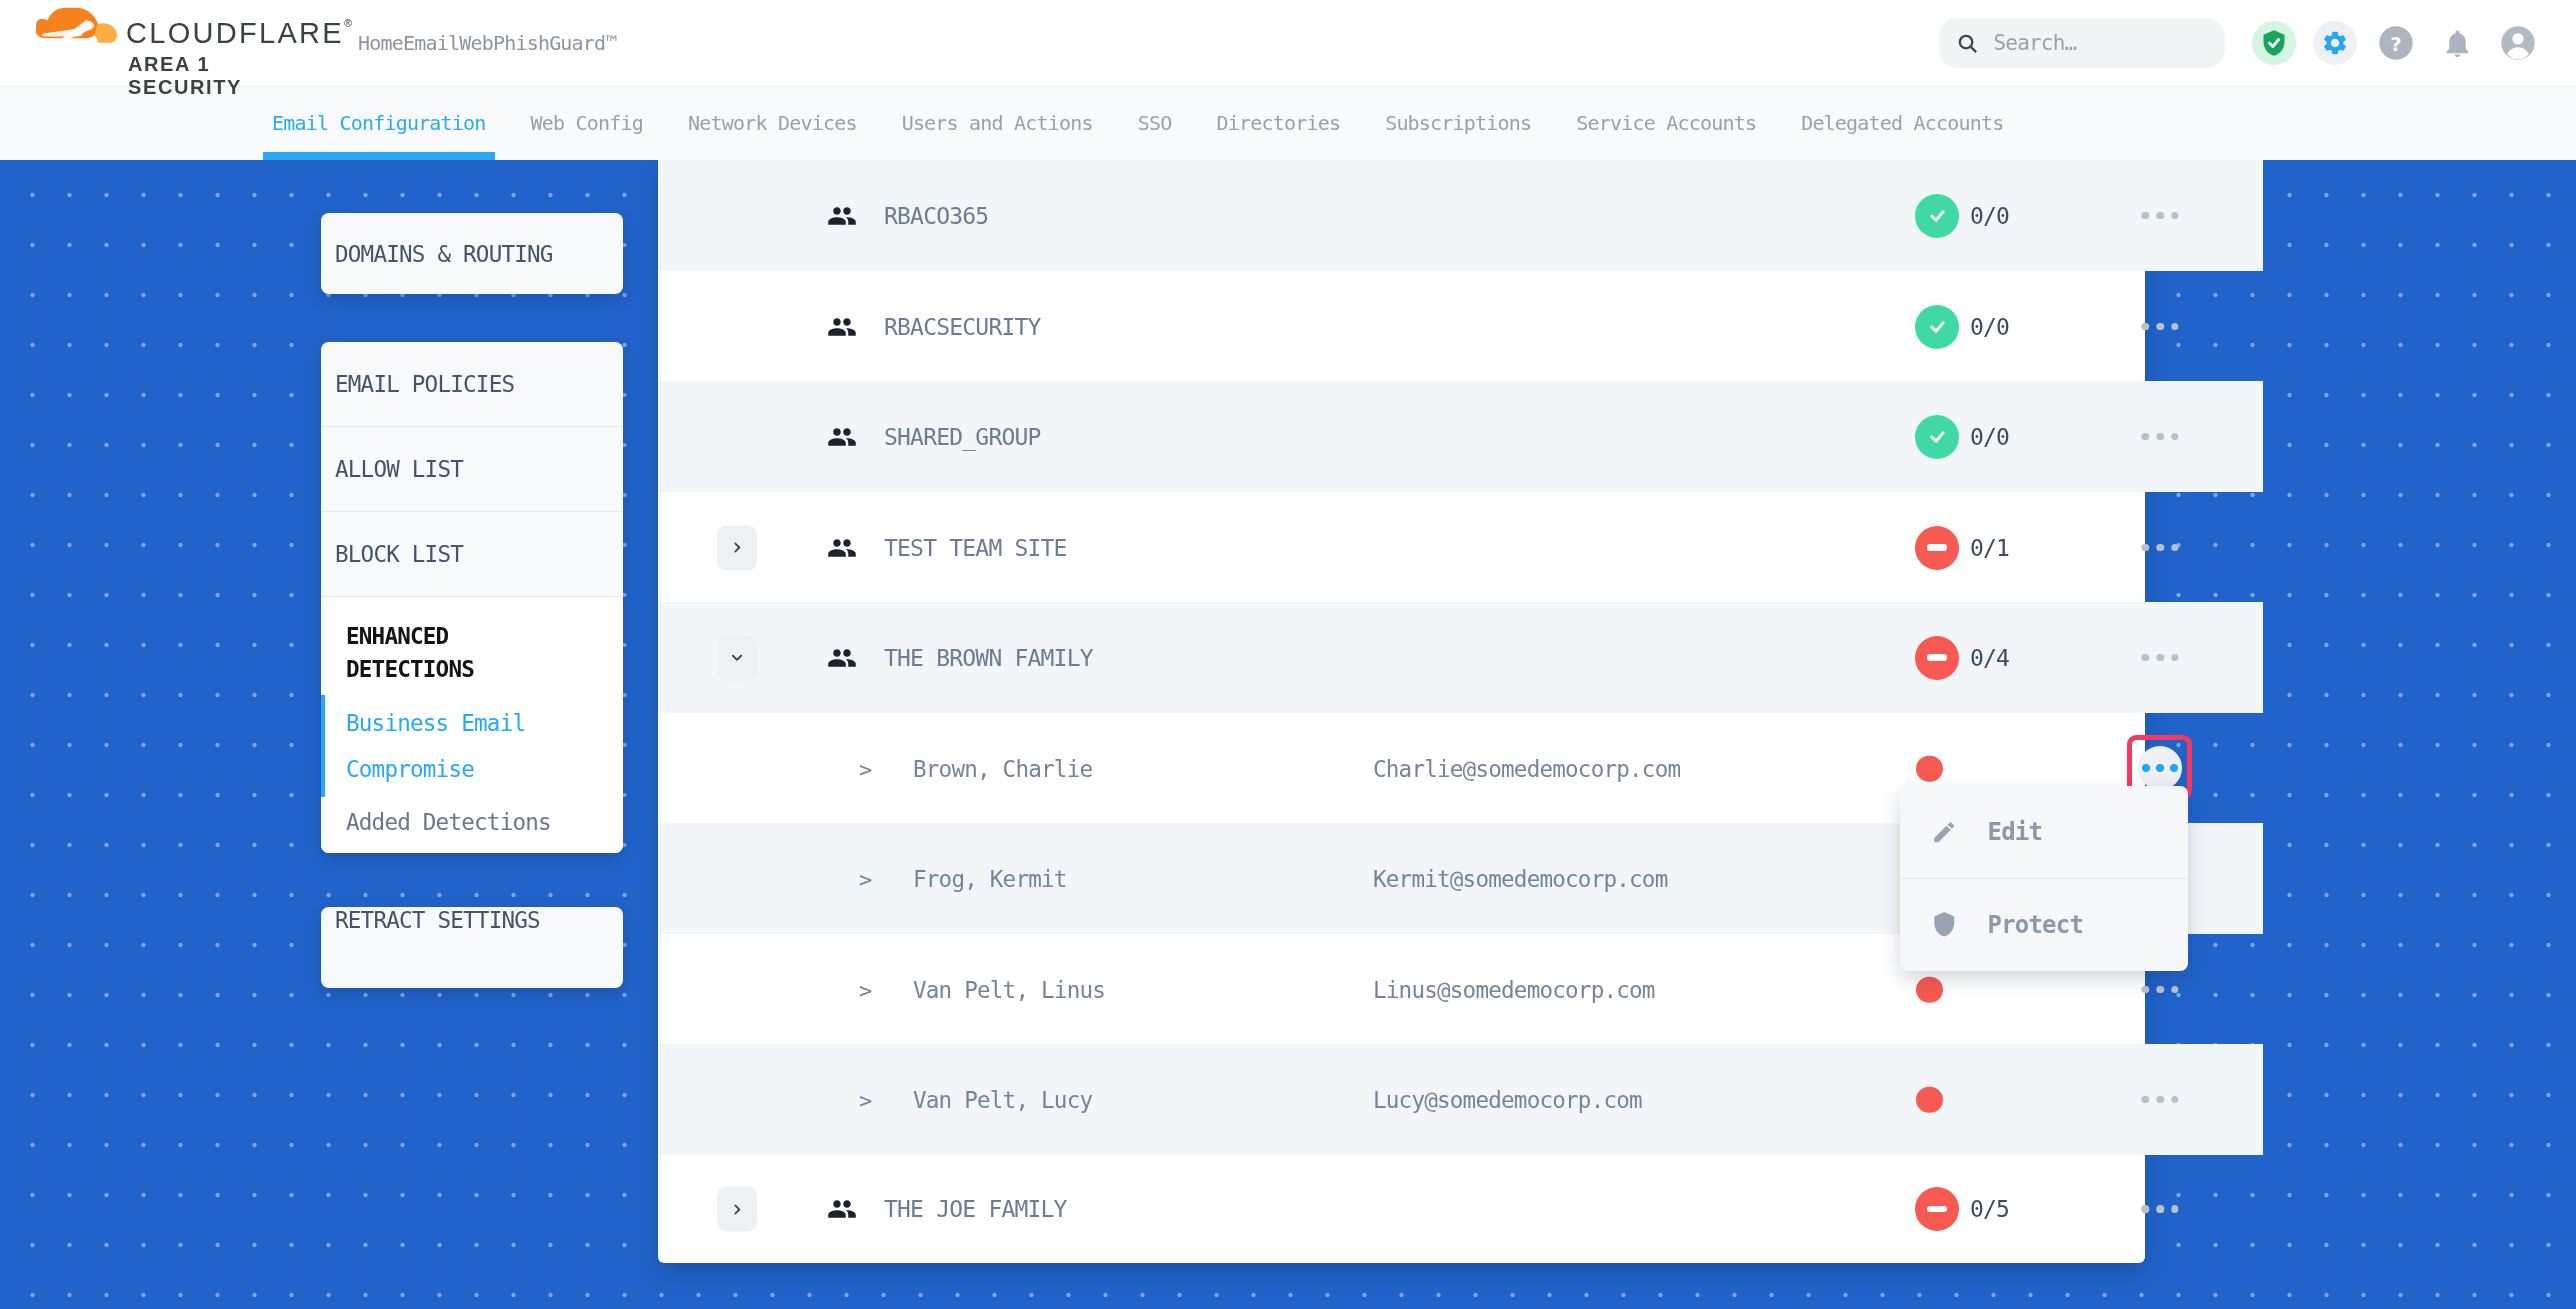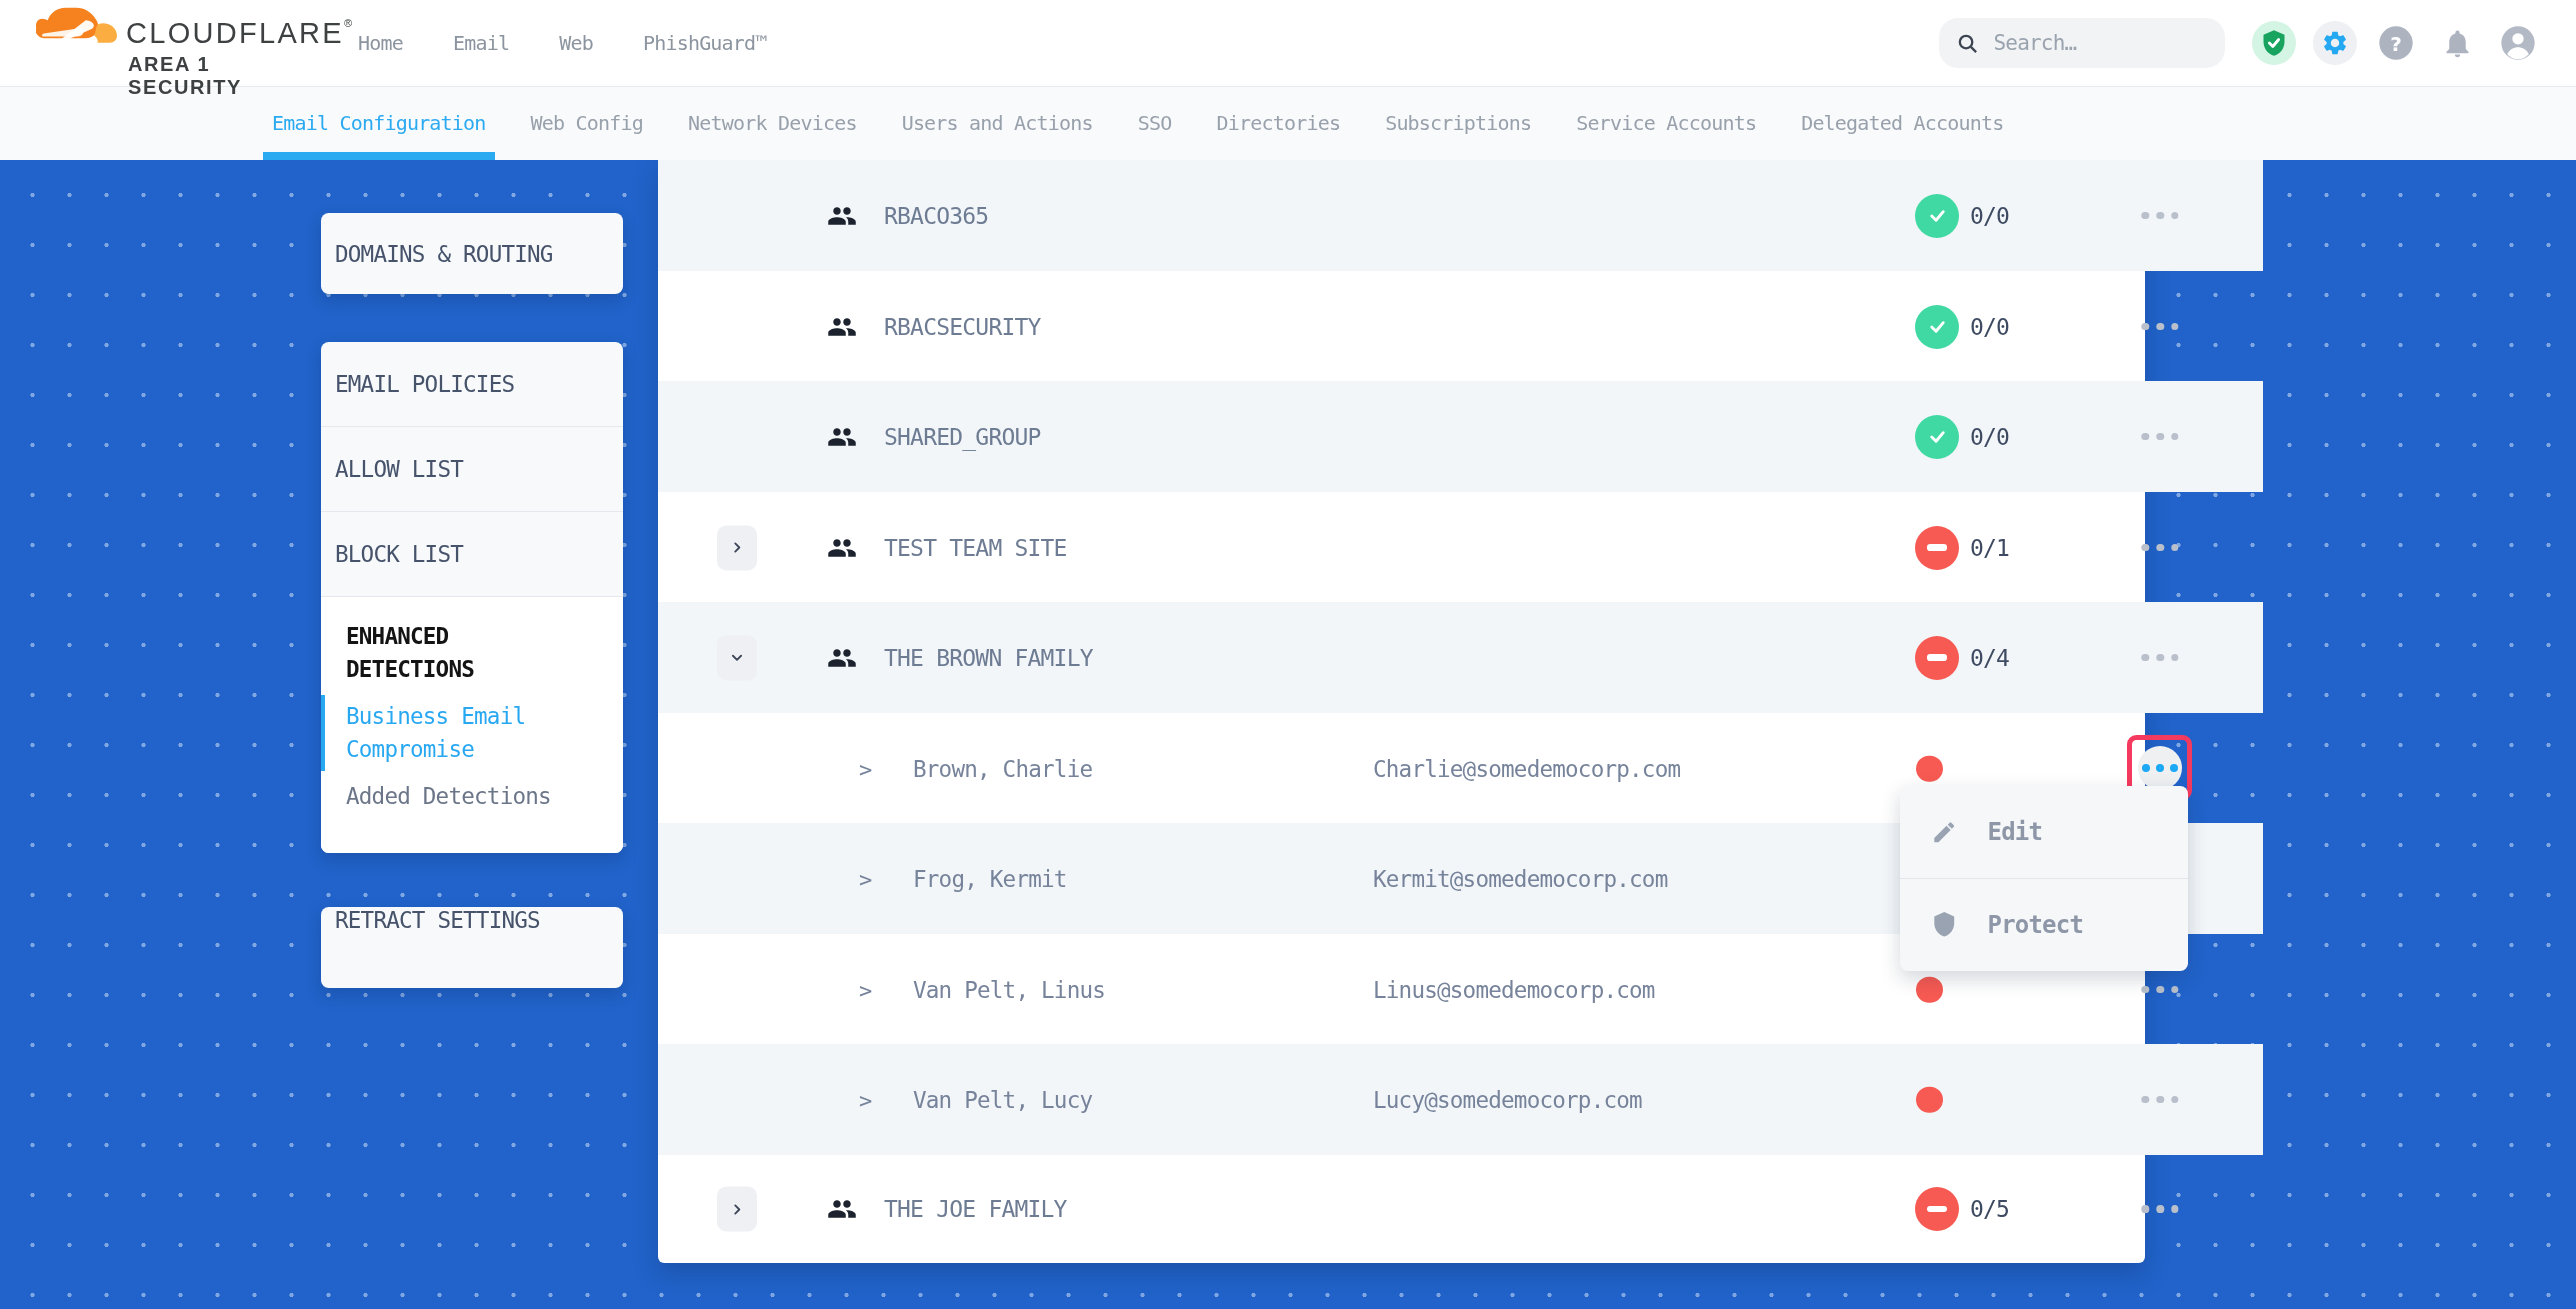--- a/index.html
+++ b/index.html
@@ -11,21 +11,21 @@
     font-family:"DejaVu Sans Mono","Liberation Mono",monospace;
     -webkit-font-smoothing:antialiased;
   }
   
   .header{position:absolute;left:0;top:0;width:2576px;height:86px;background:#ffffff;border-bottom:0.8px solid #e9ecef;z-index:20;}
   .logo-wrap{position:absolute;left:36px;top:4.7px;width:280px;height:76px;}
   .logo-cloud{position:absolute;left:0;top:1.6px;}
   .brand-name{position:absolute;left:90px;top:12.5px;font-family:"Liberation Sans",sans-serif;font-weight:normal;font-size:29px;letter-spacing:2.3px;color:#3e4142;}
   .brand-reg{font-size:11px;vertical-align:top;}
   .brand-sub{position:absolute;left:92px;top:48px;font-family:"Liberation Sans",sans-serif;font-weight:bold;font-size:20px;letter-spacing:1.6px;color:#3e4142;}
-  .top-nav{position:absolute;left:358px;top:0;height:86px;display:flex;align-items:center;gap:50px;}
+  .top-nav{position:absolute;left:358px;top:0;height:86px;display:flex;align-items:center;}
   .top-nav-item{font-size:20px;letter-spacing:-0.8px;color:#8c959f;cursor:pointer;white-space:nowrap;}
   .search-box{position:absolute;left:1939px;top:18px;width:286px;height:50px;background:#f1f3f5;border-radius:19px;display:flex;align-items:center;padding:0 0 0 17px;box-sizing:border-box;}
   .search-box input{border:none;outline:none;background:transparent;font-family:inherit;font-size:21px;letter-spacing:-0.8px;color:#49505c;width:210px;margin-left:12.5px;}
   .search-box input::placeholder{color:#9aa3ae;}
   .hdr-icons{position:absolute;left:2252px;top:21px;display:flex;gap:17px;align-items:center;}
   .hicon{width:44px;height:44px;border-radius:50%;display:flex;align-items:center;justify-content:center;}
   .hicon.mint{background:#d4f4e4;}
   .hicon.gray{background:#eef0f3;}
   .hicon.plain{background:transparent;}
   
@@ -36,21 +36,21 @@
   .tab.active::after{content:"";position:absolute;left:-9.3px;right:-9.3px;bottom:0;height:7.8px;background:#2baaf2;}
   
   .card{position:absolute;left:321px;width:302px;background:#f7f9fb;border-radius:7.8px;box-shadow:0 6.2px 15.6px rgba(10,35,80,.22);}
   .card-domains{top:213px;height:81px;display:flex;align-items:center;}
   .card-policies{top:342px;height:511px;overflow:hidden;}
   .card-retract{top:907px;height:81px;display:flex;align-items:flex-start;}
   .side-label{font-size:22.6px;color:#46536b;padding-left:14px;letter-spacing:-0.8px;}
   .pol-item{height:84px;display:flex;align-items:center;border-bottom:0.8px solid #e5e9ed;cursor:pointer;}
   .enh-section{background:#ffffff;height:259px;position:relative;}
   .enh-title{padding:23px 0 0 25px;font-size:22.6px;font-weight:bold;color:#141414;line-height:33px;letter-spacing:-0.8px;}
-  .enh-active{position:relative;margin-top:14px;padding-left:25px;font-size:22.6px;line-height:33px;letter-spacing:-0.8px;color:#29a8f2;cursor:pointer;}
+  .enh-active{position:relative;margin-top:14px;padding-left:25px;font-size:22.6px;line-height:46px;letter-spacing:-0.8px;color:#29a8f2;cursor:pointer;}
   .enh-active::before{content:"";position:absolute;left:0;top:-4.7px;bottom:-4.7px;width:3.9px;background:#29a8f2;}
   .enh-added{margin-top:17px;padding-left:25px;font-size:22.6px;letter-spacing:-0.8px;color:#6c7689;cursor:pointer;}
   
   .panel{position:absolute;left:658px;top:160px;width:1487px;height:1103px;background:#ffffff;border-radius:0 0 6.2px 6.2px;box-shadow:0 11px 23px rgba(10,35,80,.25);z-index:10;}
   .trow{position:absolute;left:0;width:1605px;height:111px;}
   .trow.shade{background:#f2f6f9;}
   .expander{position:absolute;left:59px;top:50%;transform:translateY(-50%);width:40px;height:45px;border-radius:9.3px;background:#eef0f3;display:flex;align-items:center;justify-content:center;cursor:pointer;}
   .grp-icon{position:absolute;left:169px;top:50%;transform:translateY(-50%);width:30px;height:30px;}
   .grp-name{position:absolute;left:226px;top:50%;transform:translateY(-50%);font-size:23px;letter-spacing:-0.8px;color:#6e7c93;}
   .child-arrow{position:absolute;left:201px;top:50%;transform:translateY(-50%);font-size:22px;color:#76839a;}

